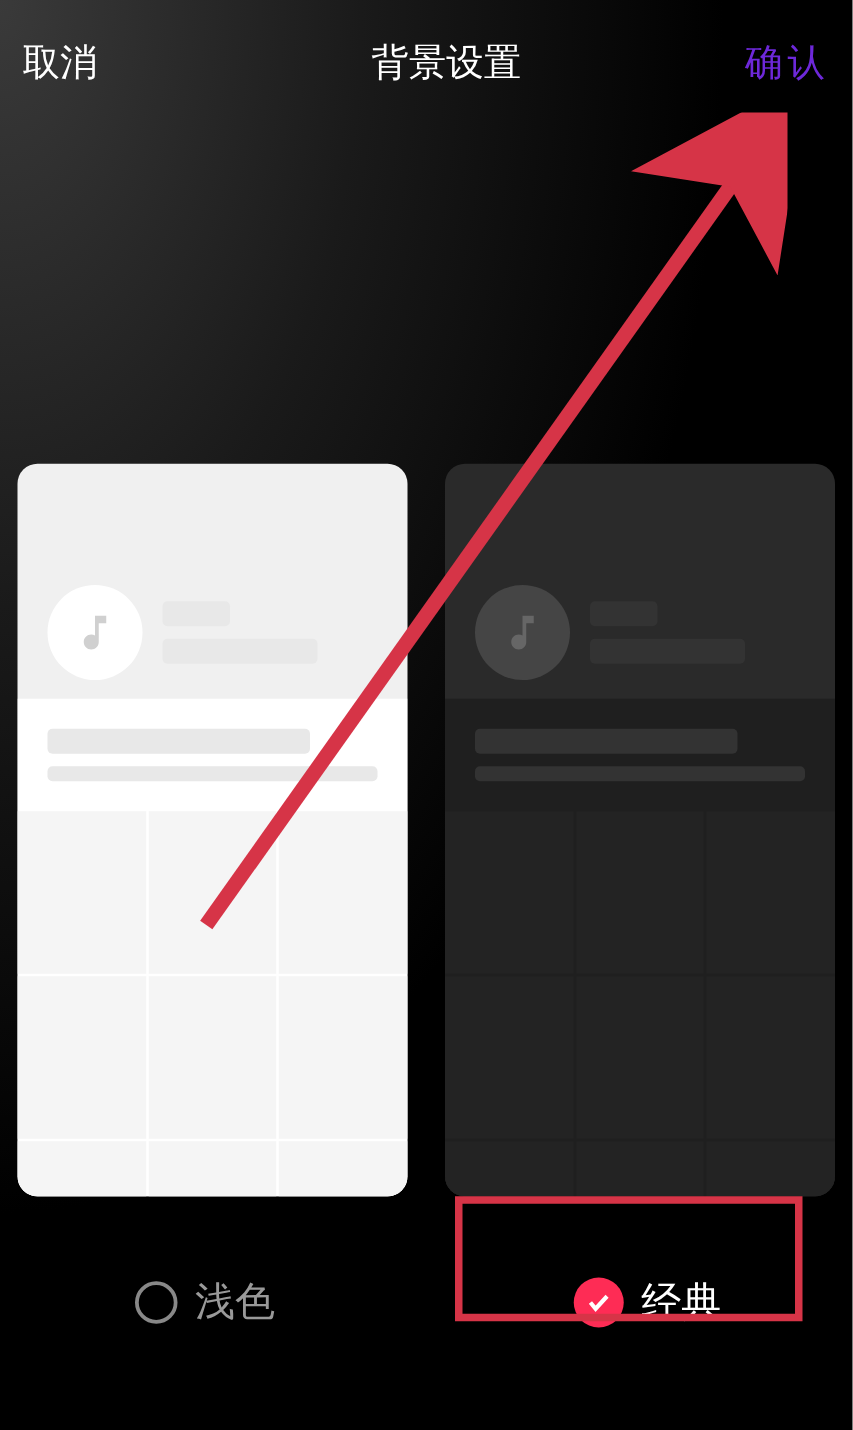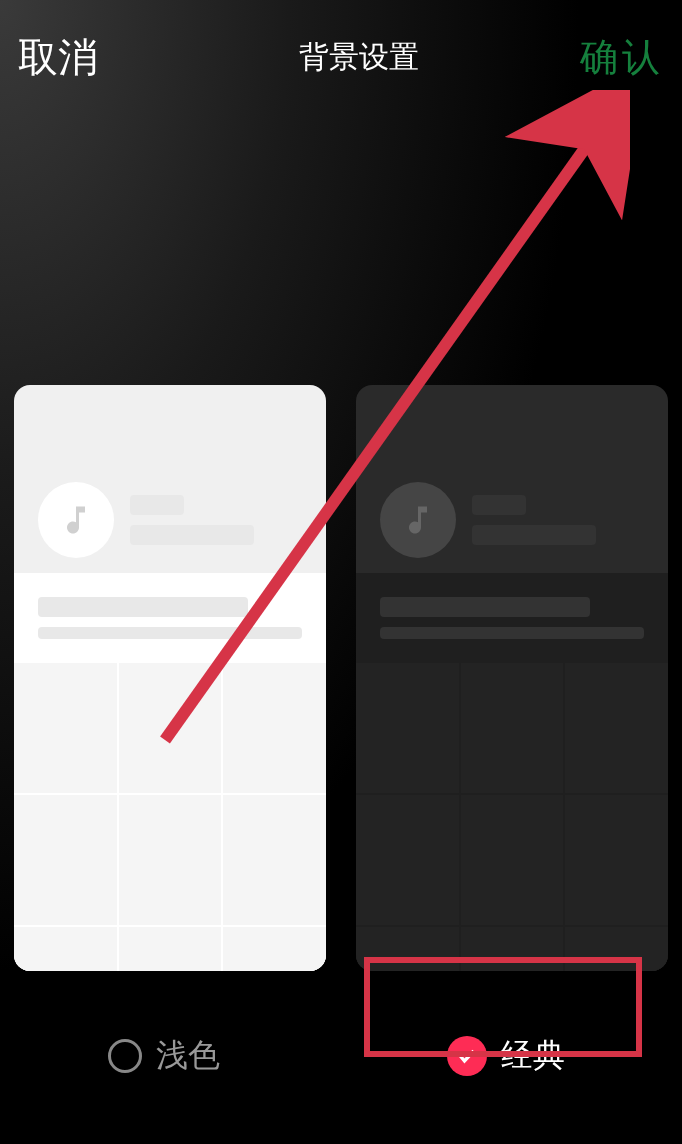--- a/index.html
+++ b/index.html
@@ -16,31 +16,31 @@
       overflow: hidden;
     }
     .header {
       display: flex;
       justify-content: space-between;
       align-items: center;
       padding: 30px 18px;
     }
     .cancel {
       color: #ffffff;
-      font-size: 40px;
+      font-size: 30px;
       cursor: pointer;
     }
     .title {
       color: #ffffff;
       font-size: 30px;
       margin-left: 40px;
     }
     .confirm {
-      color: #15803d;
-      font-size: 38px;
+      color: #6d28d9;
+      font-size: 30px;
       cursor: pointer;
       letter-spacing: 4px;
     }
     .themes-container {
       display: flex;
       justify-content: space-between;
       padding: 0 14px;
       margin-top: 270px;
       gap: 30px;
     }
@@ -145,20 +145,21 @@
       height: 130px;
     }
     .theme-light .grid-cell {
       background: #f5f5f5;
     }
     .theme-dark .grid-cell {
       background: #232323;
     }
     .theme-options {
       display: flex;
+      justify-content: space-between;
       margin-top: 40px;
       padding: 0 8px;
       gap: 30px;
     }
     .theme-option {
       width: 312px;
       height: 90px;
       display: flex;
       align-items: center;
       justify-content: center;

